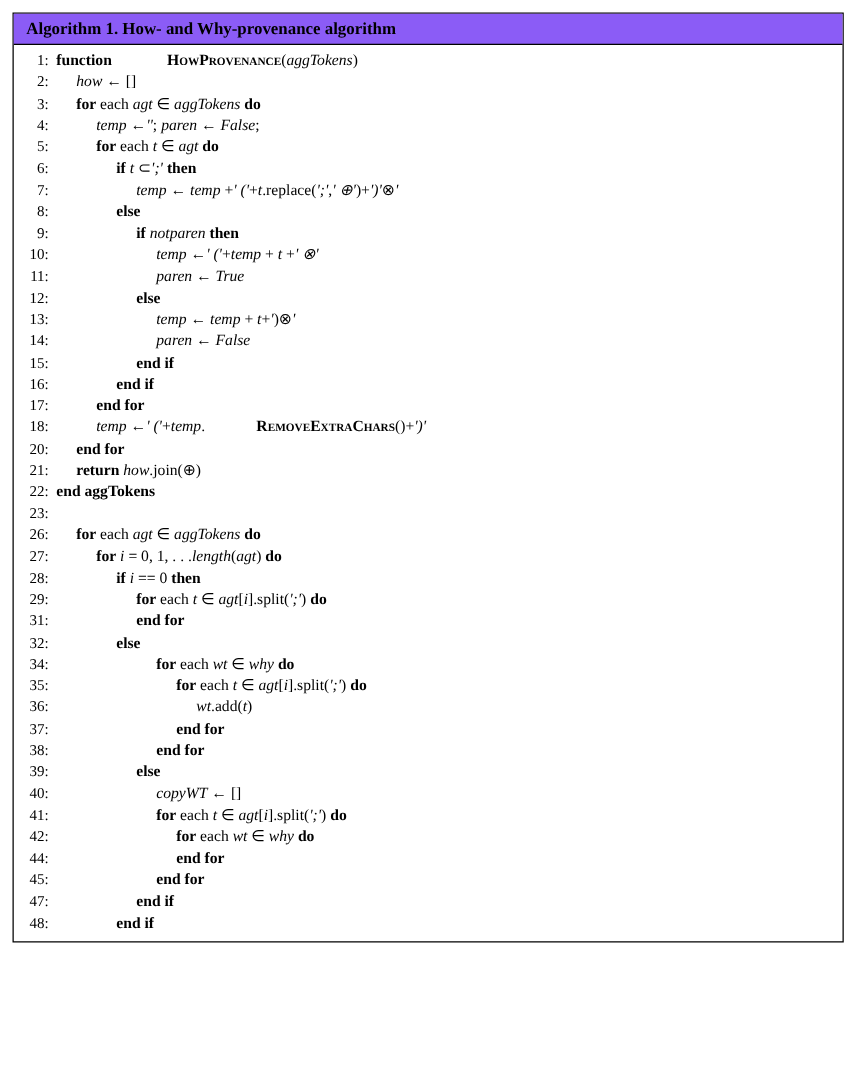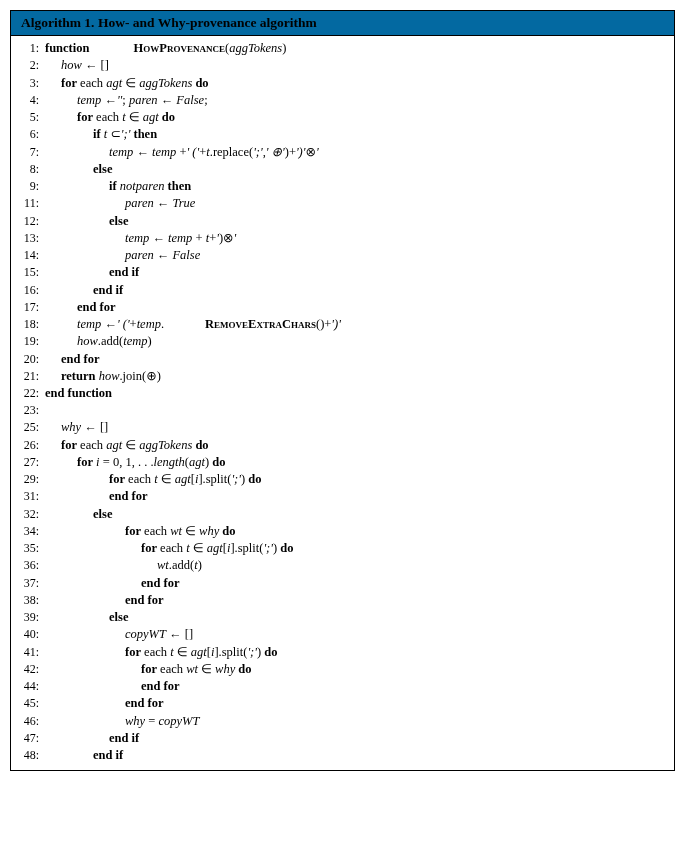--- a/index.html
+++ b/index.html
@@ -20,21 +20,21 @@
     }
 
     .algorithm-box {
       width: 665px;
       border: 1.5px solid #000;
       padding: 0;
       background: #fff;
     }
 
     .algorithm-title {
-      background: #0369a1;
+      background: #8b5cf6;
       border-bottom: 1.5px solid #000;
       padding: 4px 10px;
       font-weight: bold;
       font-size: 13.5px;
       font-family: 'Times New Roman', Times, serif;
     }
 
     .algorithm-title span.algo-num {
       font-weight: bold;
     }
@@ -136,20 +136,24 @@
     <div class="line">
       <span class="line-num">8:</span>
       <span class="line-content indent3"><span class="kw">else</span></span>
     </div>
 
     <div class="line">
       <span class="line-num">9:</span>
       <span class="line-content indent4"><span class="kw">if</span> <em>notparen</em> <span class="kw">then</span></span>
     </div>
 
+    <div class="line">
+      <span class="line-num">10:</span>
+      <span class="line-content indent5"><em>temp</em> ←<em>' ('</em>+<em>temp</em> + <em>t</em> +<em>' ⊗'</em></span>
+    </div>
 
     <div class="line">
       <span class="line-num">11:</span>
       <span class="line-content indent5"><em>paren</em> ← <em>True</em></span>
     </div>
 
     <div class="line">
       <span class="line-num">12:</span>
       <span class="line-content indent4"><span class="kw">else</span></span>
     </div>
@@ -177,61 +181,57 @@
     <div class="line">
       <span class="line-num">17:</span>
       <span class="line-content indent2"><span class="kw">end for</span></span>
     </div>
 
     <div class="line">
       <span class="line-num">18:</span>
       <span class="line-content indent2"><em>temp</em> ←<em>' ('</em>+<em>temp</em>.<span class="fn">RemoveExtraChars</span>()+<em>')'</em></span>
     </div>
 
-    <div class="line">
-      <span class="line-num">19:</span>
-      <span class="line-content indent2"><em>how</em>.add(<em>temp</em>)</span>
-    </div>
 
     <div class="line">
       <span class="line-num">20:</span>
       <span class="line-content indent1"><span class="kw">end for</span></span>
     </div>
 
     <div class="line">
       <span class="line-num">21:</span>
       <span class="line-content indent1"><span class="kw">return</span> <em>how</em>.join(⊕)</span>
     </div>
 
     <div class="line">
       <span class="line-num">22:</span>
-      <span class="line-content"><span class="kw">end function</span></span>
+      <span class="line-content"><span class="kw">end aggTokens</span></span>
     </div>
 
     <div class="line">
       <span class="line-num">23:</span>
       <span class="line-content"></span>
     </div>
 
 
-    <div class="line">
-      <span class="line-num">25:</span>
-      <span class="line-content indent1"><em>why</em> ← []</span>
-    </div>
 
     <div class="line">
       <span class="line-num">26:</span>
       <span class="line-content indent1"><span class="kw">for</span> each <em>agt</em> ∈ <em>aggTokens</em> <span class="kw">do</span></span>
     </div>
 
     <div class="line">
       <span class="line-num">27:</span>
       <span class="line-content indent2"><span class="kw">for</span> <em>i</em> = 0, 1, . . .<em>length</em>(<em>agt</em>) <span class="kw">do</span></span>
     </div>
 
+    <div class="line">
+      <span class="line-num">28:</span>
+      <span class="line-content indent3"><span class="kw">if</span> <em>i</em> == 0 <span class="kw">then</span></span>
+    </div>
 
     <div class="line">
       <span class="line-num">29:</span>
       <span class="line-content indent4"><span class="kw">for</span> each <em>t</em> ∈ <em>agt</em>[<em>i</em>].split(<em>';'</em>) <span class="kw">do</span></span>
     </div>
 
 
     <div class="line">
       <span class="line-num">31:</span>
       <span class="line-content indent4"><span class="kw">end for</span></span>
@@ -292,24 +292,20 @@
     <div class="line">
       <span class="line-num">44:</span>
       <span class="line-content indent6"><span class="kw">end for</span></span>
     </div>
 
     <div class="line">
       <span class="line-num">45:</span>
       <span class="line-content indent5"><span class="kw">end for</span></span>
     </div>
 
-    <div class="line">
-      <span class="line-num">46:</span>
-      <span class="line-content indent5"><em>why</em> = <em>copyWT</em></span>
-    </div>
 
     <div class="line">
       <span class="line-num">47:</span>
       <span class="line-content indent4"><span class="kw">end if</span></span>
     </div>
 
     <div class="line">
       <span class="line-num">48:</span>
       <span class="line-content indent3"><span class="kw">end if</span></span>
     </div>

